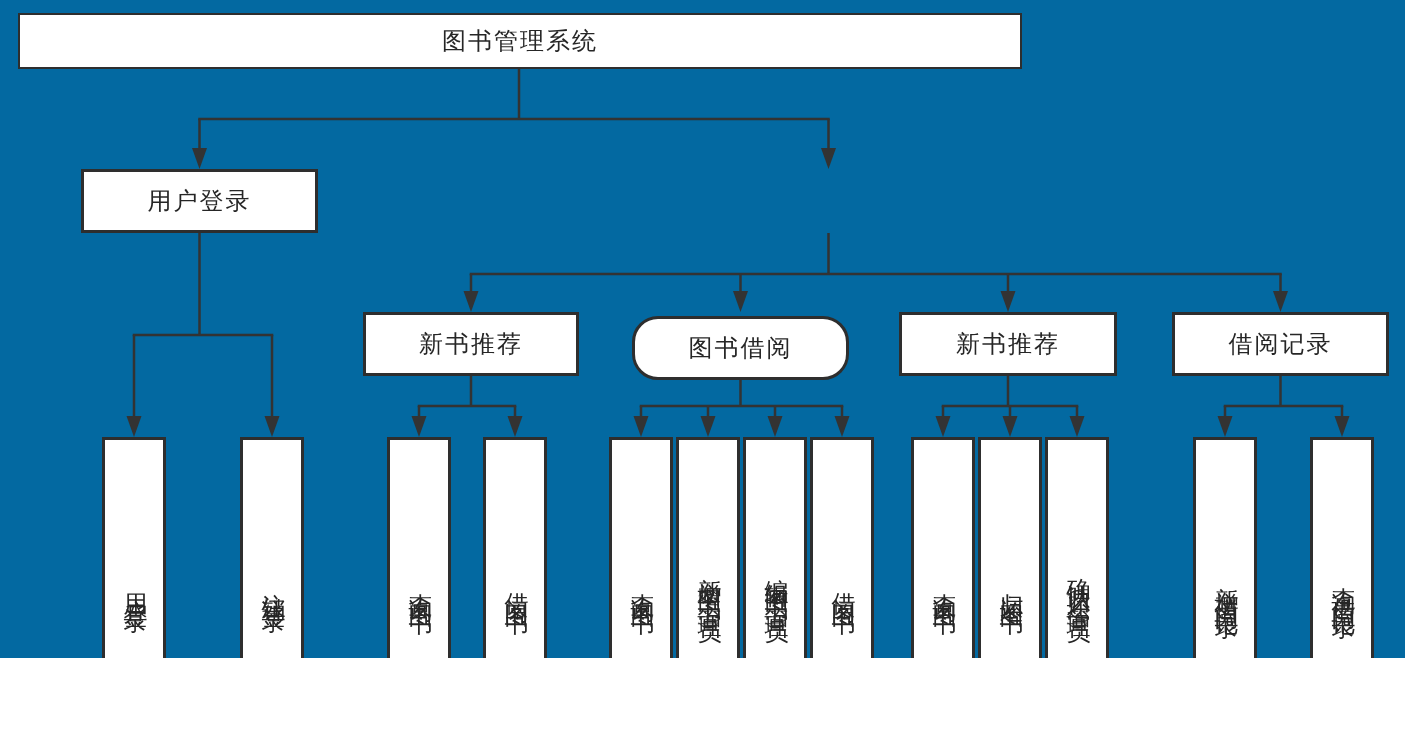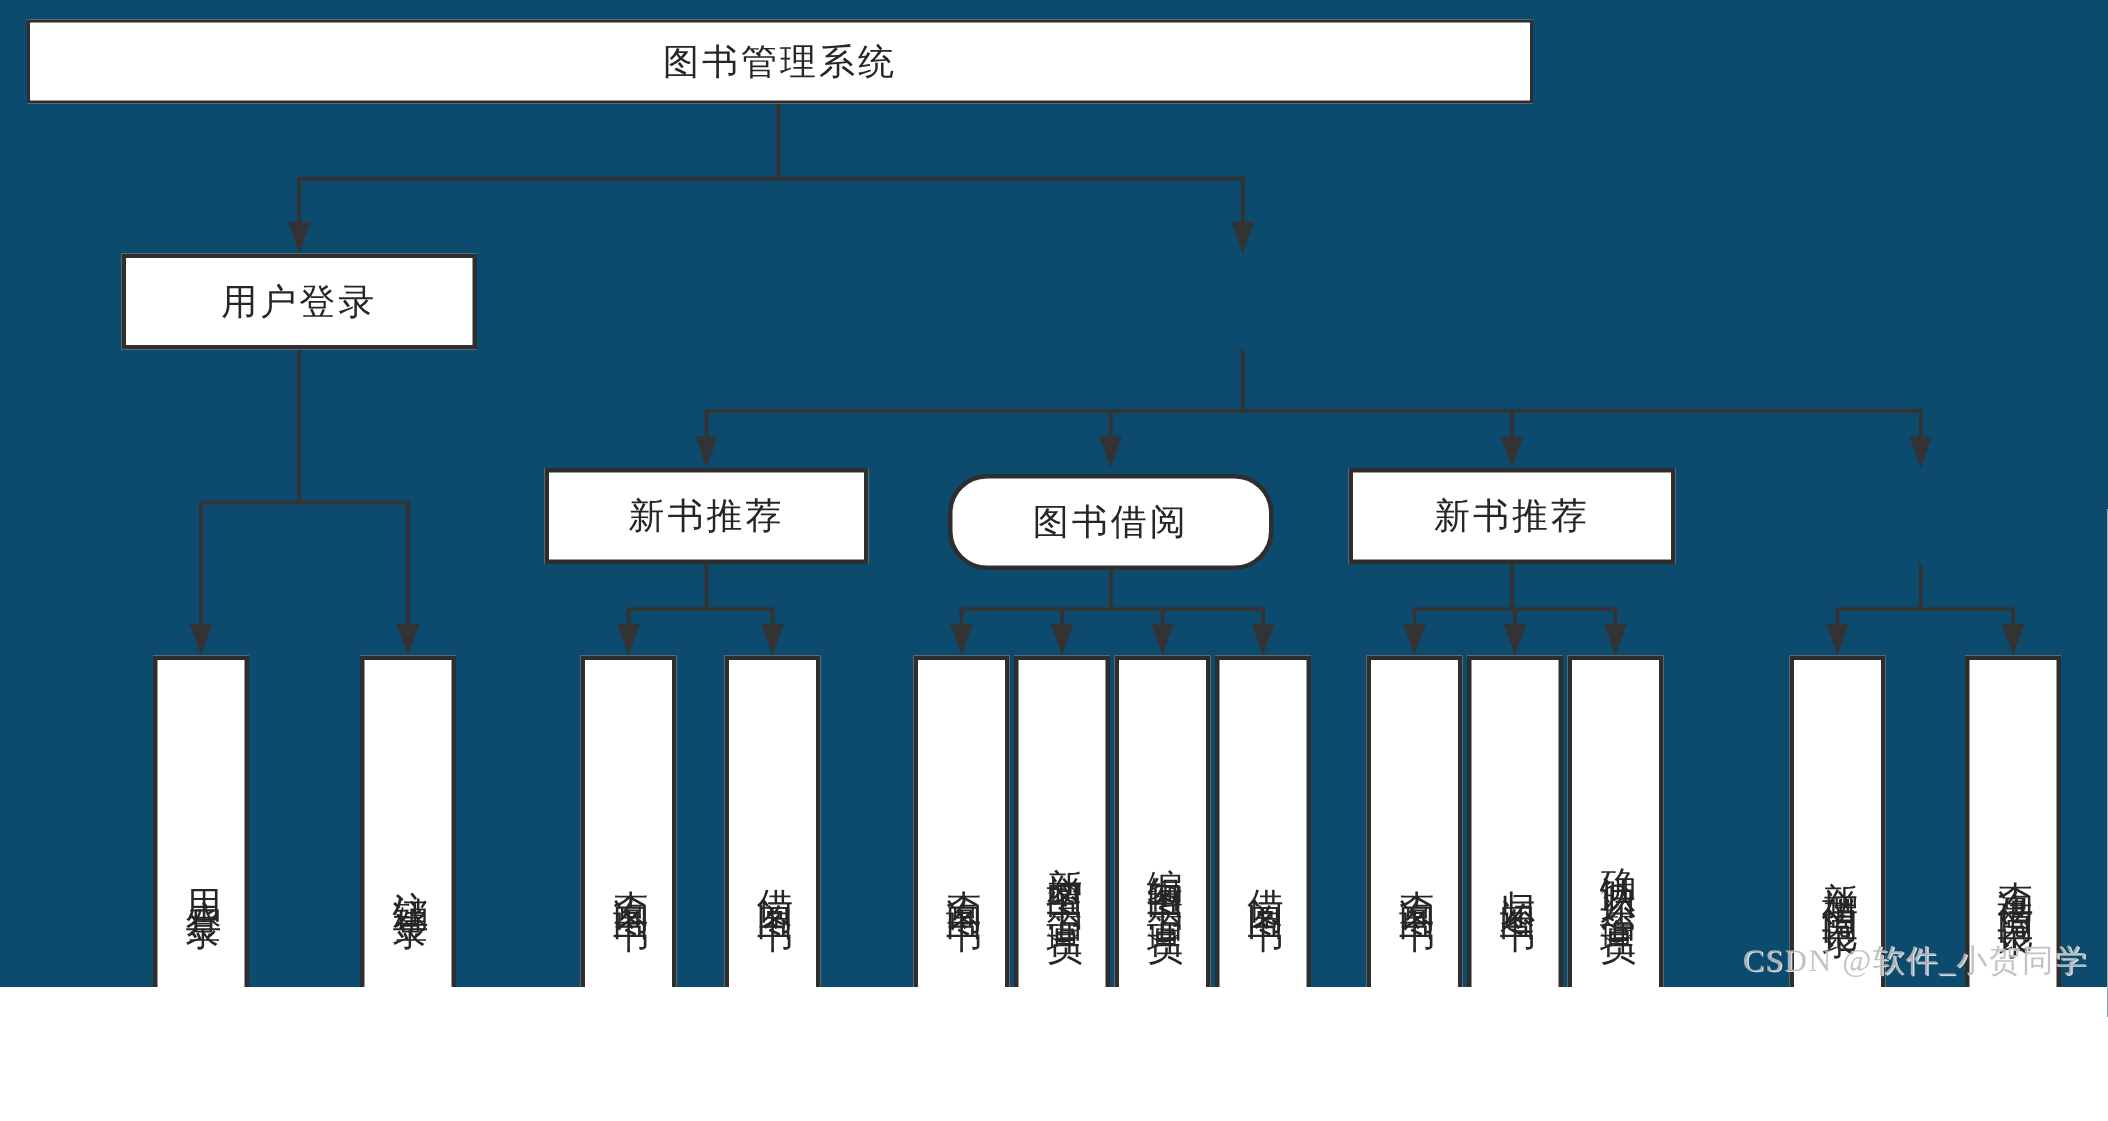--- a/index.html
+++ b/index.html
@@ -4,22 +4,22 @@
 <style>
   html, body {
     margin: 0;
     padding: 0;
     background: #ffffff;
   }
   .canvas {
     position: relative;
     width: 1405px;
     height: 658px;
-    background: #0c4a6e;
-    font-family: Liberation Serif, serif;
+    background: #0369a1;
+    font-family: Liberation Mono, monospace;
     overflow: hidden;
   }
   #connectors {
     position: absolute;
     left: 0;
     top: 0;
     width: 1405px;
     height: 747px;
   }
   .node {
@@ -131,20 +131,23 @@
 
   <div class="node h-node" style="left:363px; top:312px; width:216px; height:64px;justify-content:center;">
     <span>新书推荐</span>
   </div>
   <div class="node h-node" style="left:632px; top:316px; width:217px; height:64px;border-radius:26px;">
     <span>图书借阅</span>
   </div>
   <div class="node h-node" style="left:899px; top:312px; width:218px; height:64px;">
     <span>新书推荐</span>
   </div>
+  <div class="node h-node" style="left:1172px; top:312px; width:217px; height:64px;">
+    <span>借阅记录</span>
+  </div>
 
   <div class="node v-node" style="left:102px; top:437px; width:64px; height:298px;">
     <span>用户登录</span>
   </div>
   <div class="node v-node" style="left:240px; top:437px; width:64px; height:298px;">
     <span>注销登录</span>
   </div>
 
   <div class="node v-node" style="left:387px; top:437px; width:64px; height:298px;">
     <span>查询图书</span>
@@ -176,14 +179,13 @@
     <span>确认归还（管理员）</span>
   </div>
 
   <div class="node v-node" style="left:1193px; top:437px; width:64px; height:298px;">
     <span>新增借阅记录</span>
   </div>
   <div class="node v-node" style="left:1310px; top:437px; width:64px; height:298px;">
     <span>查询借阅记录</span>
   </div>
 
-  <div class="watermark">CSDN @软件_小贺同学</div>
 </div>
 
 </body></html>

